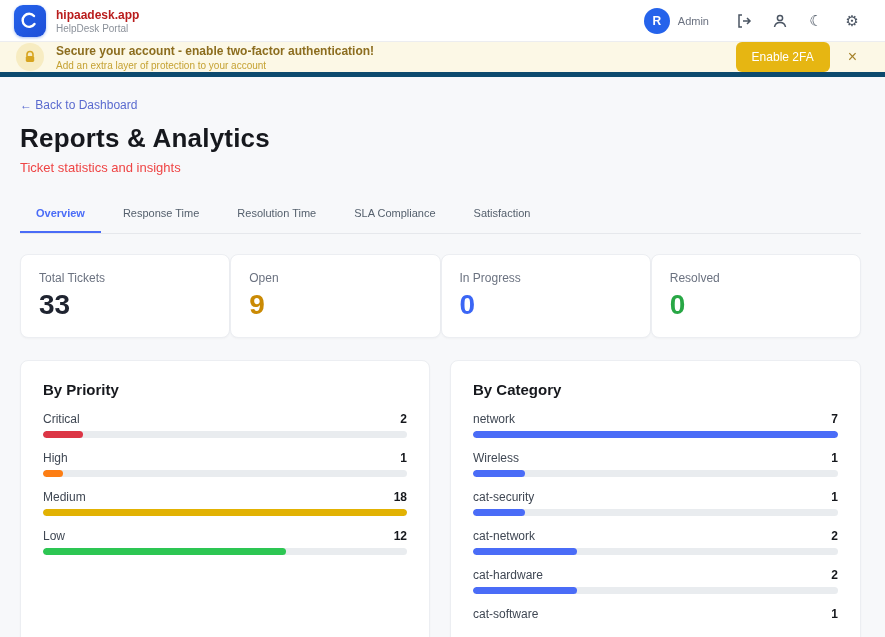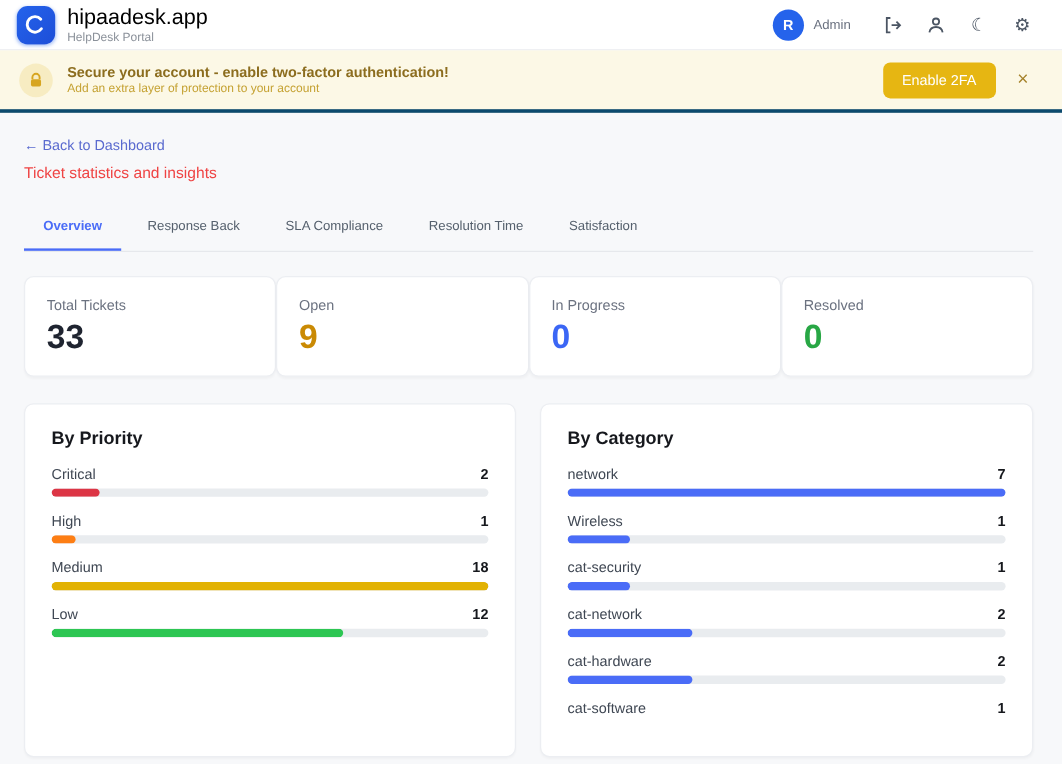--- a/index.html
+++ b/index.html
@@ -2,31 +2,31 @@
 <html><head>
 <meta charset="utf-8">
 <style>
   * { margin:0; padding:0; box-sizing:border-box; }
   html,body { width:885px; height:637px; font-family:"Liberation Sans", sans-serif; background:#f7f8fa; overflow:hidden; }
 
   
   .app-header { height:42px; background:#fff; border-bottom:1px solid #ecedf0; display:flex; align-items:center; justify-content:space-between; padding:0 24px 0 14px; }
   .brand { display:flex; align-items:center; gap:10px; }
   .logo { width:32px; height:32px; border-radius:9px; background:linear-gradient(135deg,#2563eb,#1d4ed8); display:flex; align-items:center; justify-content:center; box-shadow:0 1px 3px rgba(37,99,235,.4); }
-  .brand-name { font-size:18px; font-weight:normal; color:#000000; }
+  .brand-name { font-size:12px; font-weight:bold; color:#b91c1c; }
   .brand-sub { font-size:10px; color:#8b919a; margin-top:1px; }
   .header-right { display:flex; align-items:center; gap:18px; }
   .avatar-wrap { display:flex; align-items:center; gap:8px; margin-right:8px; }
   .avatar { width:26px; height:26px; border-radius:50%; background:#2563eb; color:#fff; font-size:12px; font-weight:bold; display:flex; align-items:center; justify-content:center; }
   .role { font-size:11px; color:#6b7280;text-align:right; }
   .hicon { width:18px; height:18px; display:flex; align-items:center; justify-content:center; color:#4b5563; cursor:pointer; font-size:15px; }
   .hicon svg { stroke:#4b5563; }
 
   
-  .banner { height:52px; background:#fcf8e6; border-bottom:3px solid #0c4a6e; display:flex; align-items:center; padding:0 22px 0 16px; gap:12px; }
+  .banner { height:35px; background:#fcf8e6; border-bottom:5px solid #0c4a6e; display:flex; align-items:center; padding:0 22px 0 16px; gap:12px; }
   .lock-badge { width:28px; height:28px; border-radius:50%; background:#f7ecc2; display:flex; align-items:center; justify-content:center; flex:0 0 auto; }
   .banner-text { flex:1; }
   .banner-title { font-size:12px; font-weight:bold; color:#8c6d1f; }
   .banner-sub { font-size:10px; color:#c5a233; margin-top:2px; }
   .btn-2fa { background:#e6b612; color:#fff; border:none; border-radius:6px; padding:8px 16px; font-size:12px; font-weight:normal; font-family:inherit; cursor:pointer; }
   .banner-close { background:none; border:none; color:#a5822a; font-size:16px; cursor:pointer; padding:2px 6px; font-family:inherit; }
 
   
   main { padding:18px 24px 0 20px; }
   .back-link { font-size:12px; color:#5a6acf; text-decoration:none; cursor:pointer; }
@@ -104,27 +104,28 @@
   <div class="banner-text">
     <div class="banner-title">Secure your account - enable two-factor authentication!</div>
     <div class="banner-sub">Add an extra layer of protection to your account</div>
   </div>
   <button class="btn-2fa">Enable 2FA</button>
   <button class="banner-close">×</button>
 </div>
 
 <main>
   <a class="back-link">← Back to Dashboard</a>
+  <h1 class="page-title">Reports &amp; Analytics</h1>
   <p class="page-sub">Ticket statistics and insights</p>
 
   <nav class="tabs">
     <div class="tab active">Overview</div>
-    <div class="tab">Response Back</div>
+    <div class="tab">Response Time</div>
+    <div class="tab">Resolution Time</div>
     <div class="tab">SLA Compliance</div>
-    <div class="tab">Resolution Time</div>
     <div class="tab">Satisfaction</div>
   </nav>
 
   <div class="stats">
     <div class="stat-card">
       <div class="stat-label">Total Tickets</div>
       <div class="stat-value" style="color: rgb(31, 36, 48);">33</div>
     </div>
     <div class="stat-card">
       <div class="stat-label">Open</div>

